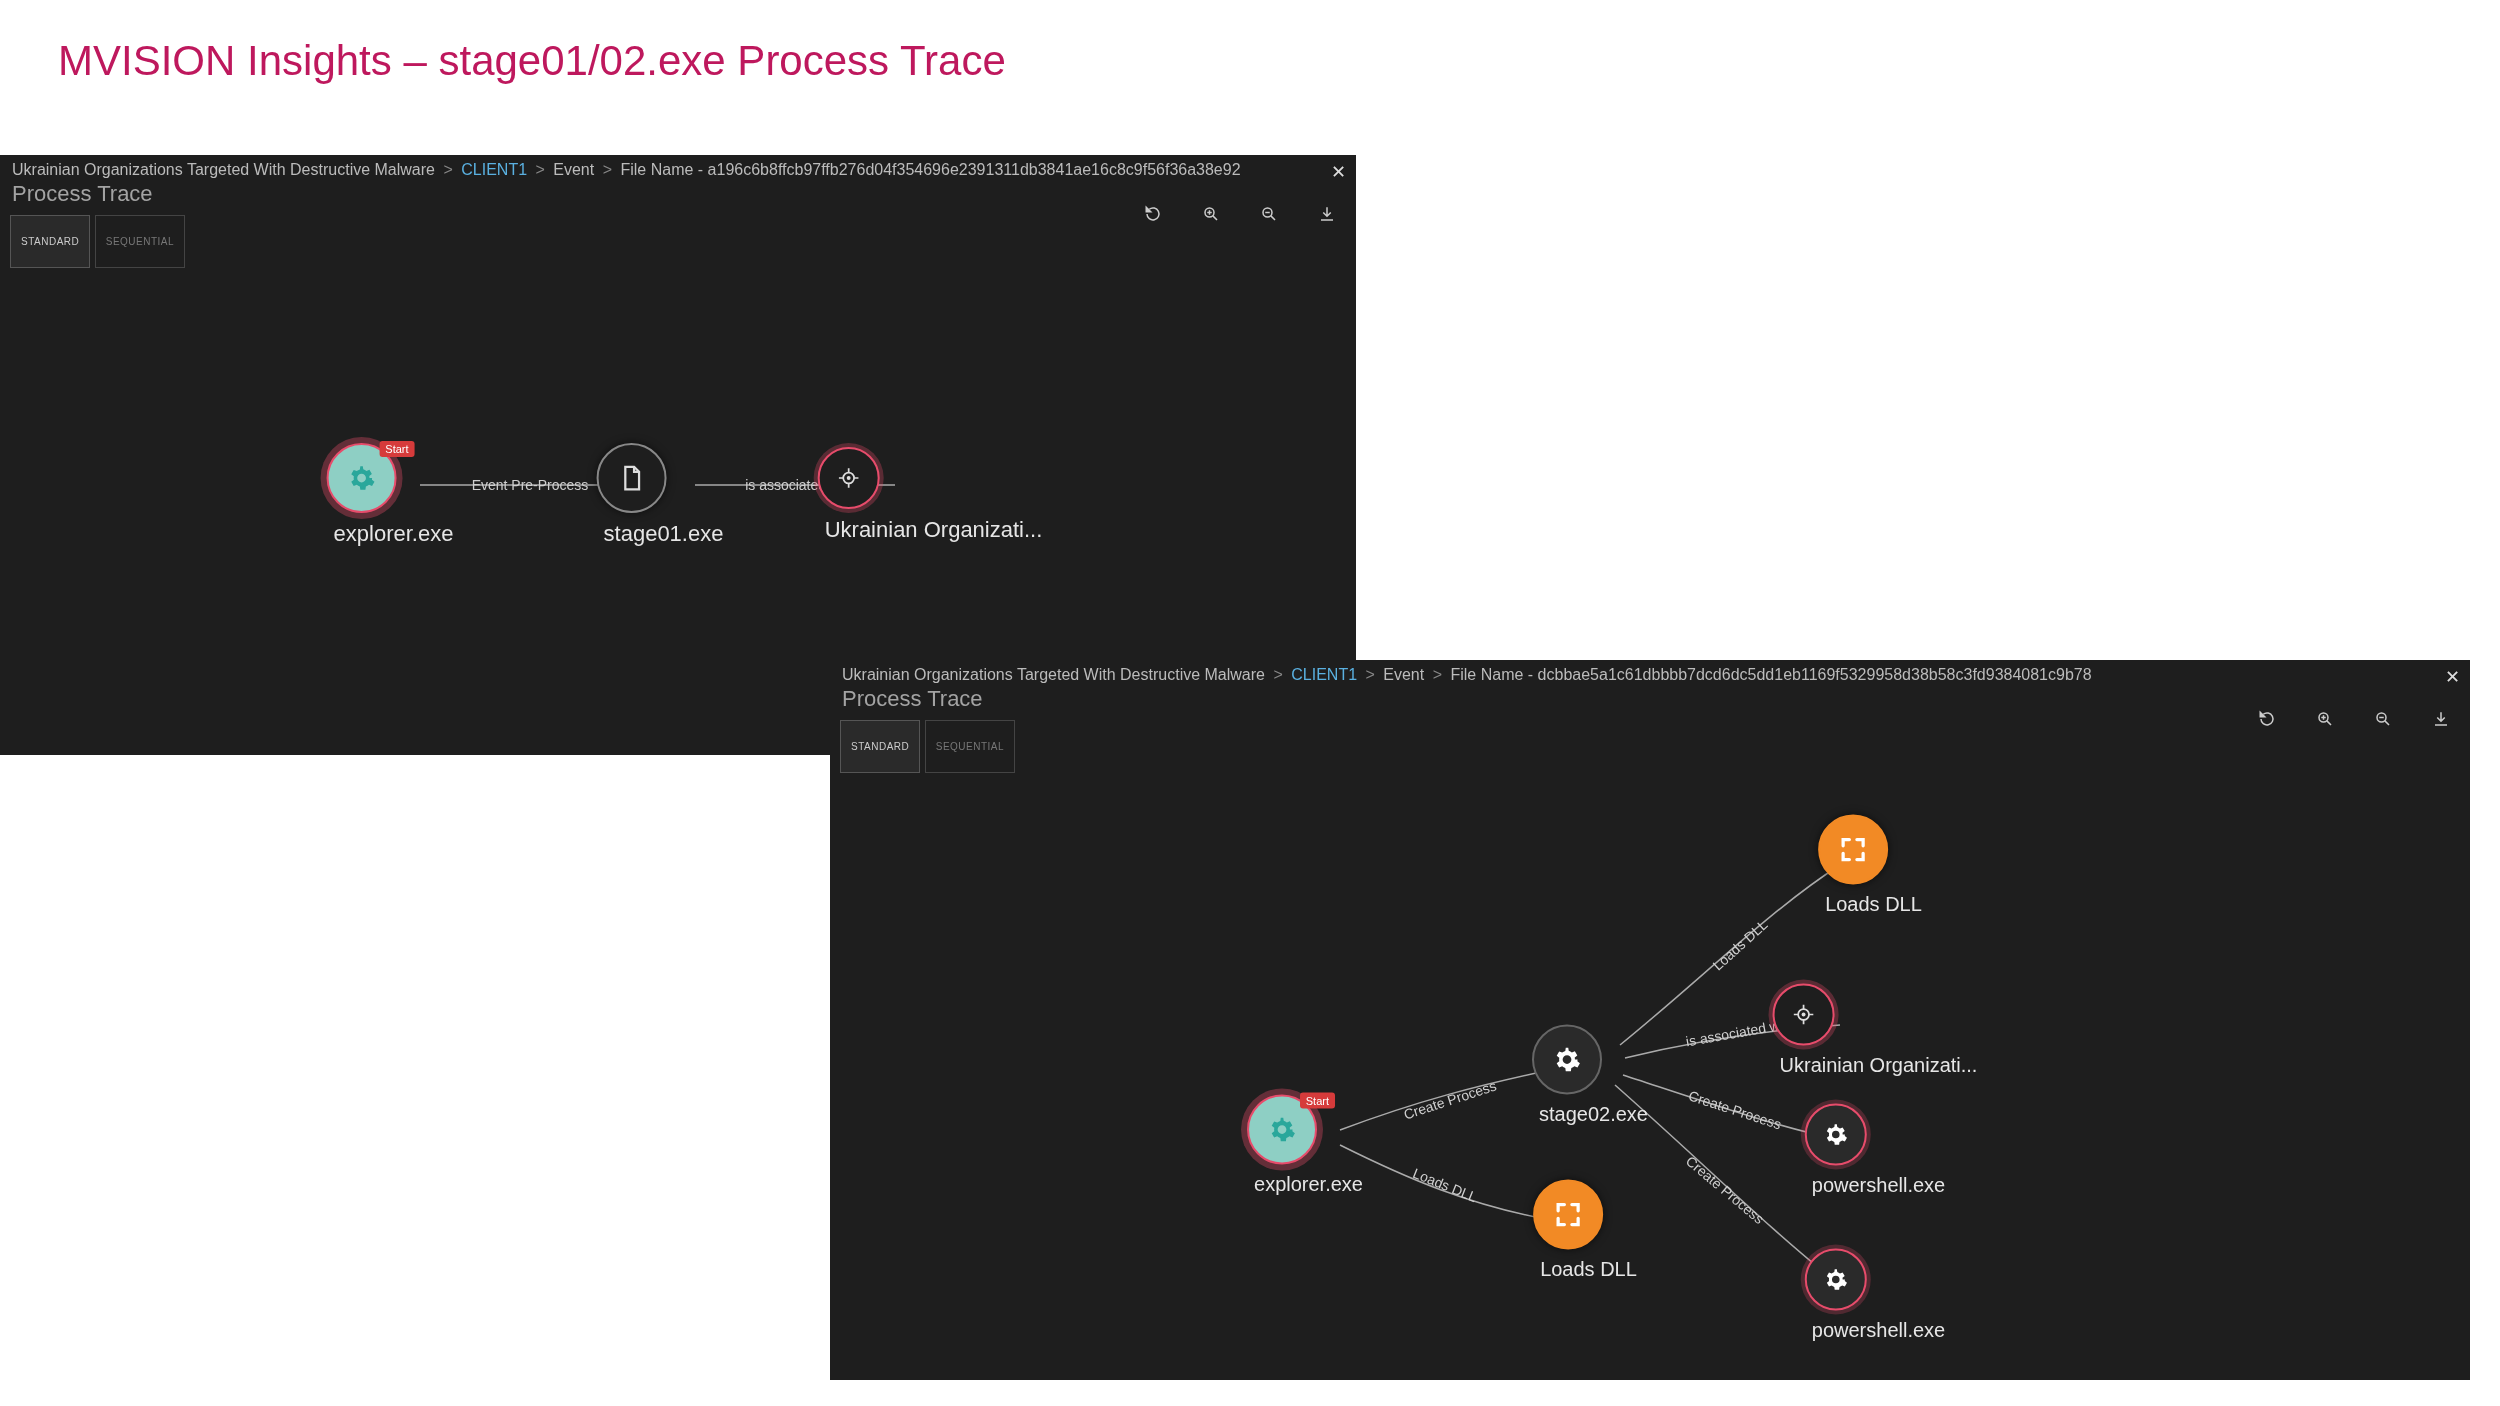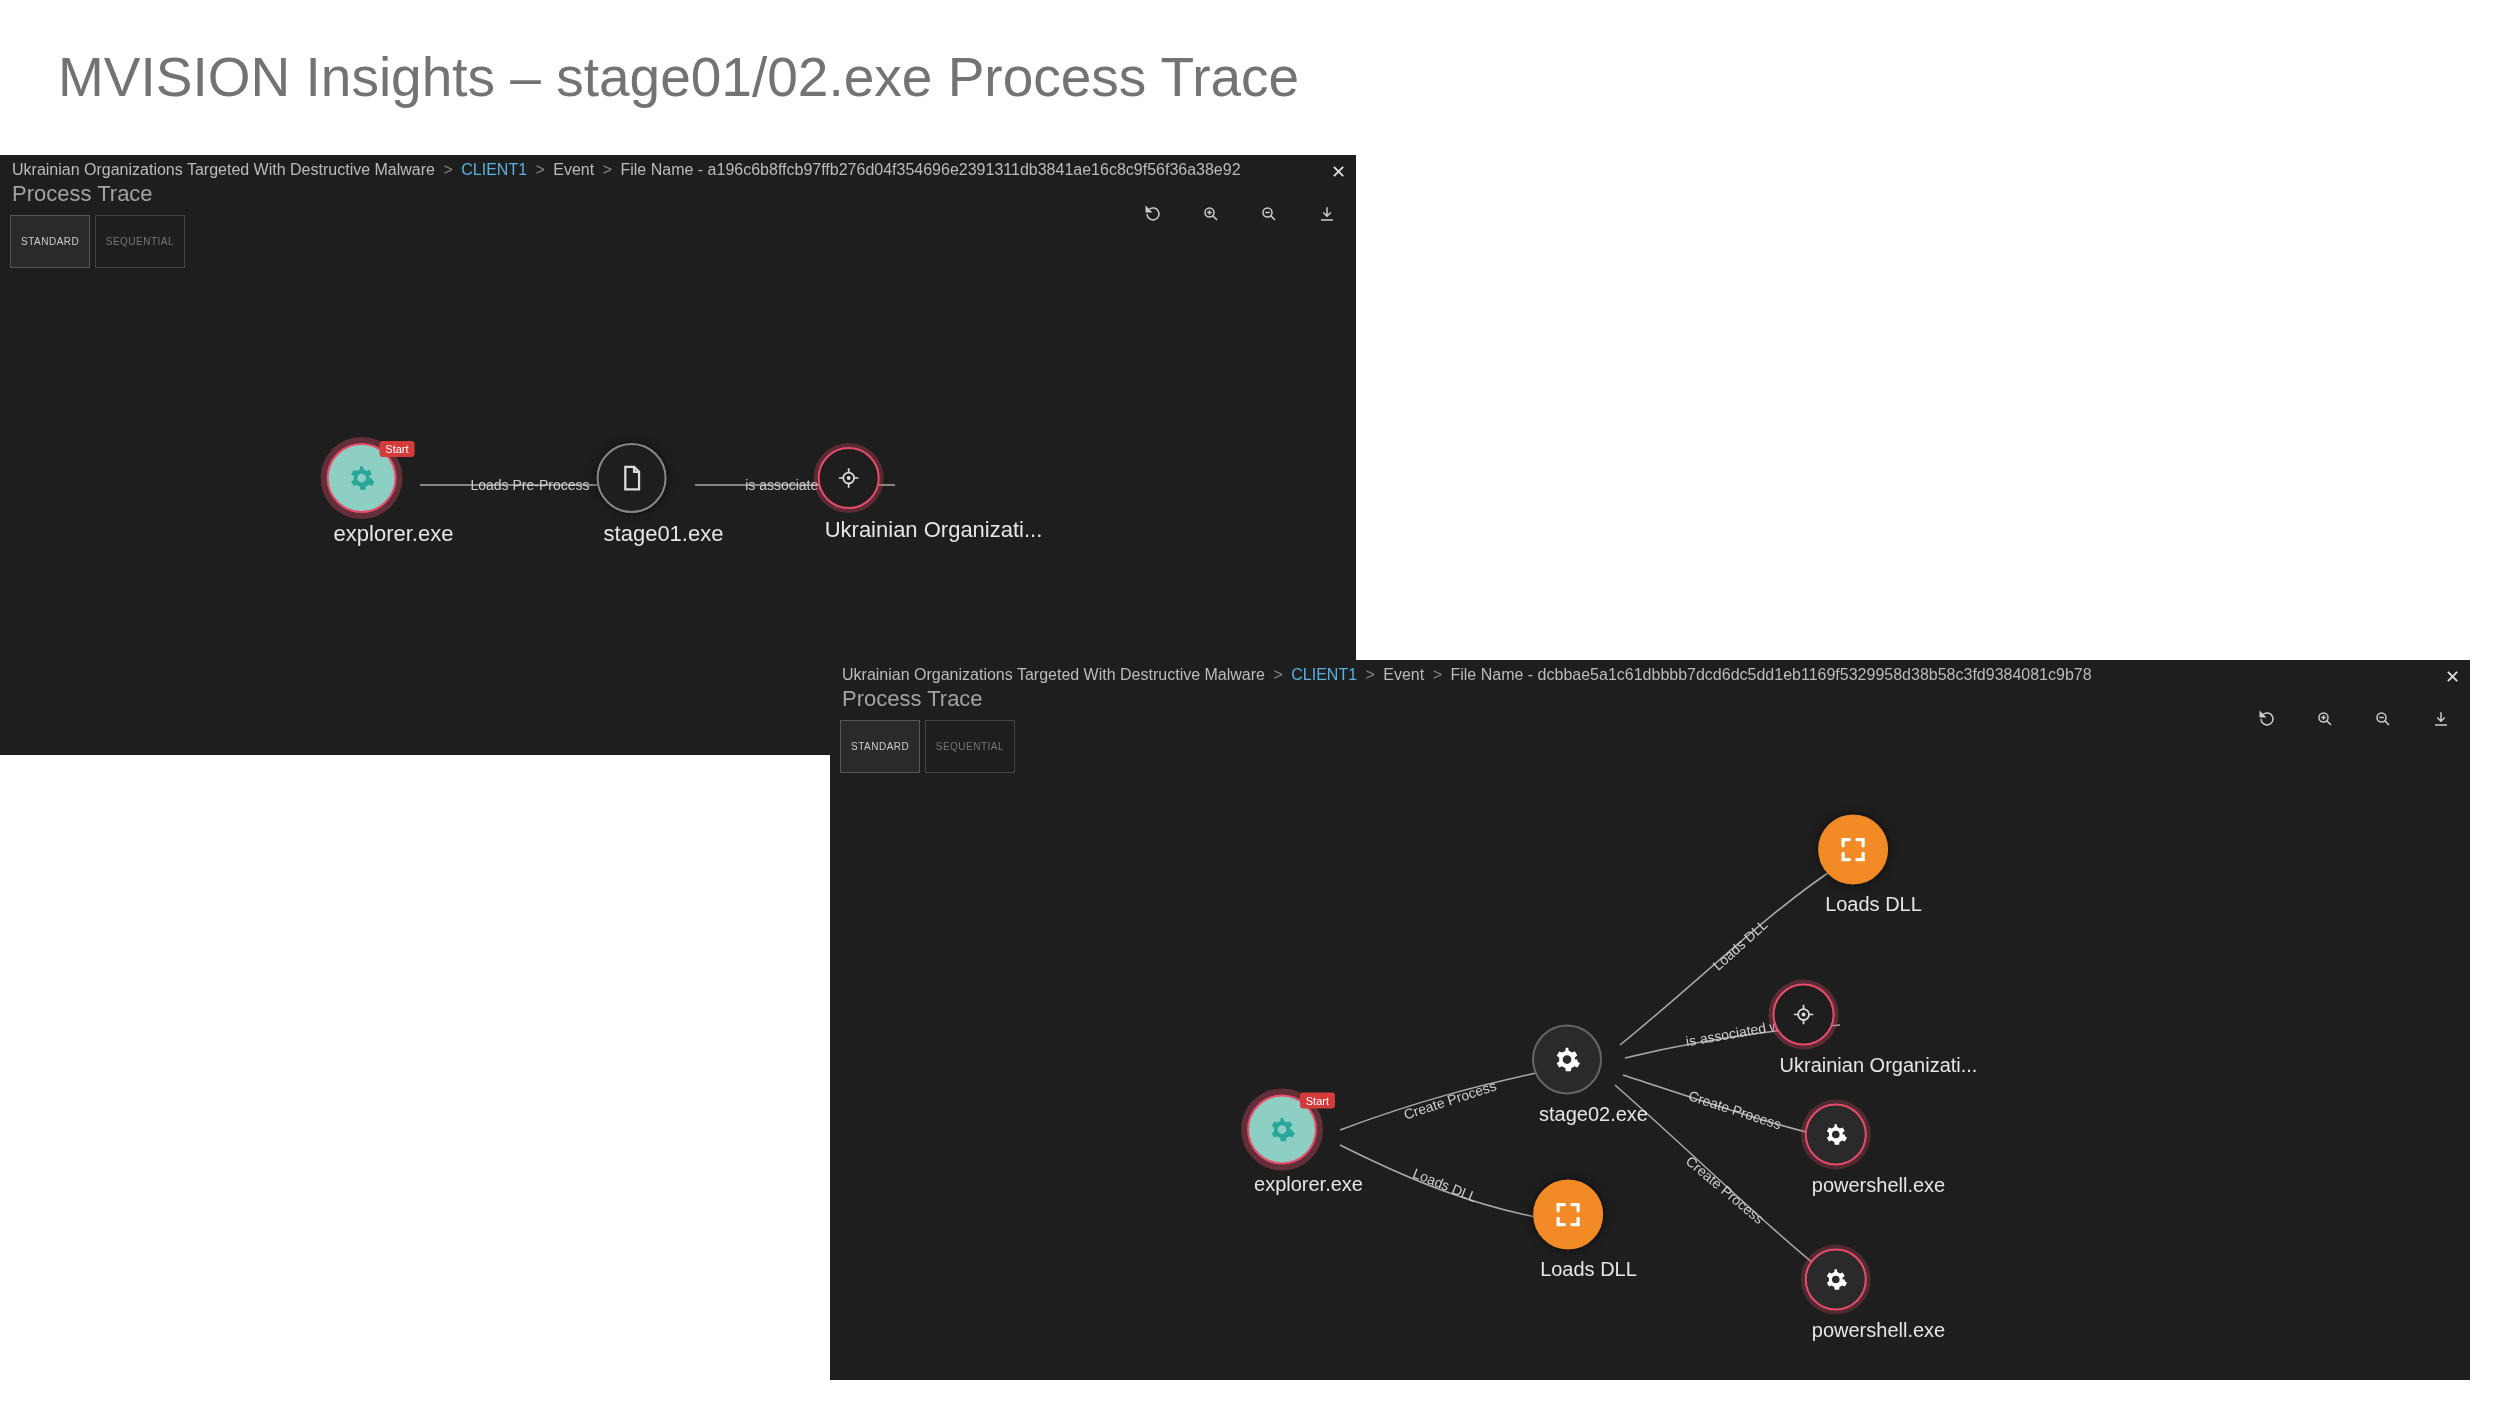--- a/index.html
+++ b/index.html
@@ -7,24 +7,24 @@
     padding: 0;
     width: 2500px;
     height: 1406px;
     background: #ffffff;
     font-family: -apple-system, BlinkMacSystemFont, "Segoe UI", Arial, sans-serif;
     color: #222;
   }
   .slide-title {
     position: absolute;
     left: 58px;
-    top: 45px;
-    font-size: 55px;
+    top: 37px;
+    font-size: 42px;
     font-weight: 400;
-    color: #737373;
+    color: #be185d;
   }
   .panel {
     position: absolute;
     background: #1e1e1e;
     color: #ddd;
     overflow: hidden;
   }
   .panel1 { left: 0; top: 155px; width: 1356px; height: 600px; }
   .panel2 { left: 830px; top: 660px; width: 1640px; height: 720px; }
 
@@ -225,21 +225,21 @@
           <use href="#i-download"></use>
         </svg></span>
   </div>
 
   <div class="graph">
 
     <svg class="edge-line" style="left:0;top:0;width:100%;height:100%" viewBox="0 0 1356 520" preserveAspectRatio="none">
       <path d="M 420 250 L 625 250" stroke="#aaa" stroke-width="1.5" fill="none"></path>
       <path d="M 695 250 L 895 250" stroke="#aaa" stroke-width="1.5" fill="none"></path>
     </svg>
-    <div class="edge-label" style="left:530px;top:250px">Loads Pre-Process</div>
+    <div class="edge-label" style="left:530px;top:250px">Event Pre-Process</div>
     <div class="edge-label" style="left:800px;top:250px">is associated with</div>
 
     <div class="node" style="left:390px;top:260px">
       <div class="bubble big teal">
         <svg viewBox="0 0 24 24">
             <use href="#i-gear"></use>
           </svg>
         <span class="start-tag">Start</span>
       </div>
       <div class="node-label">explorer.exe</div>

